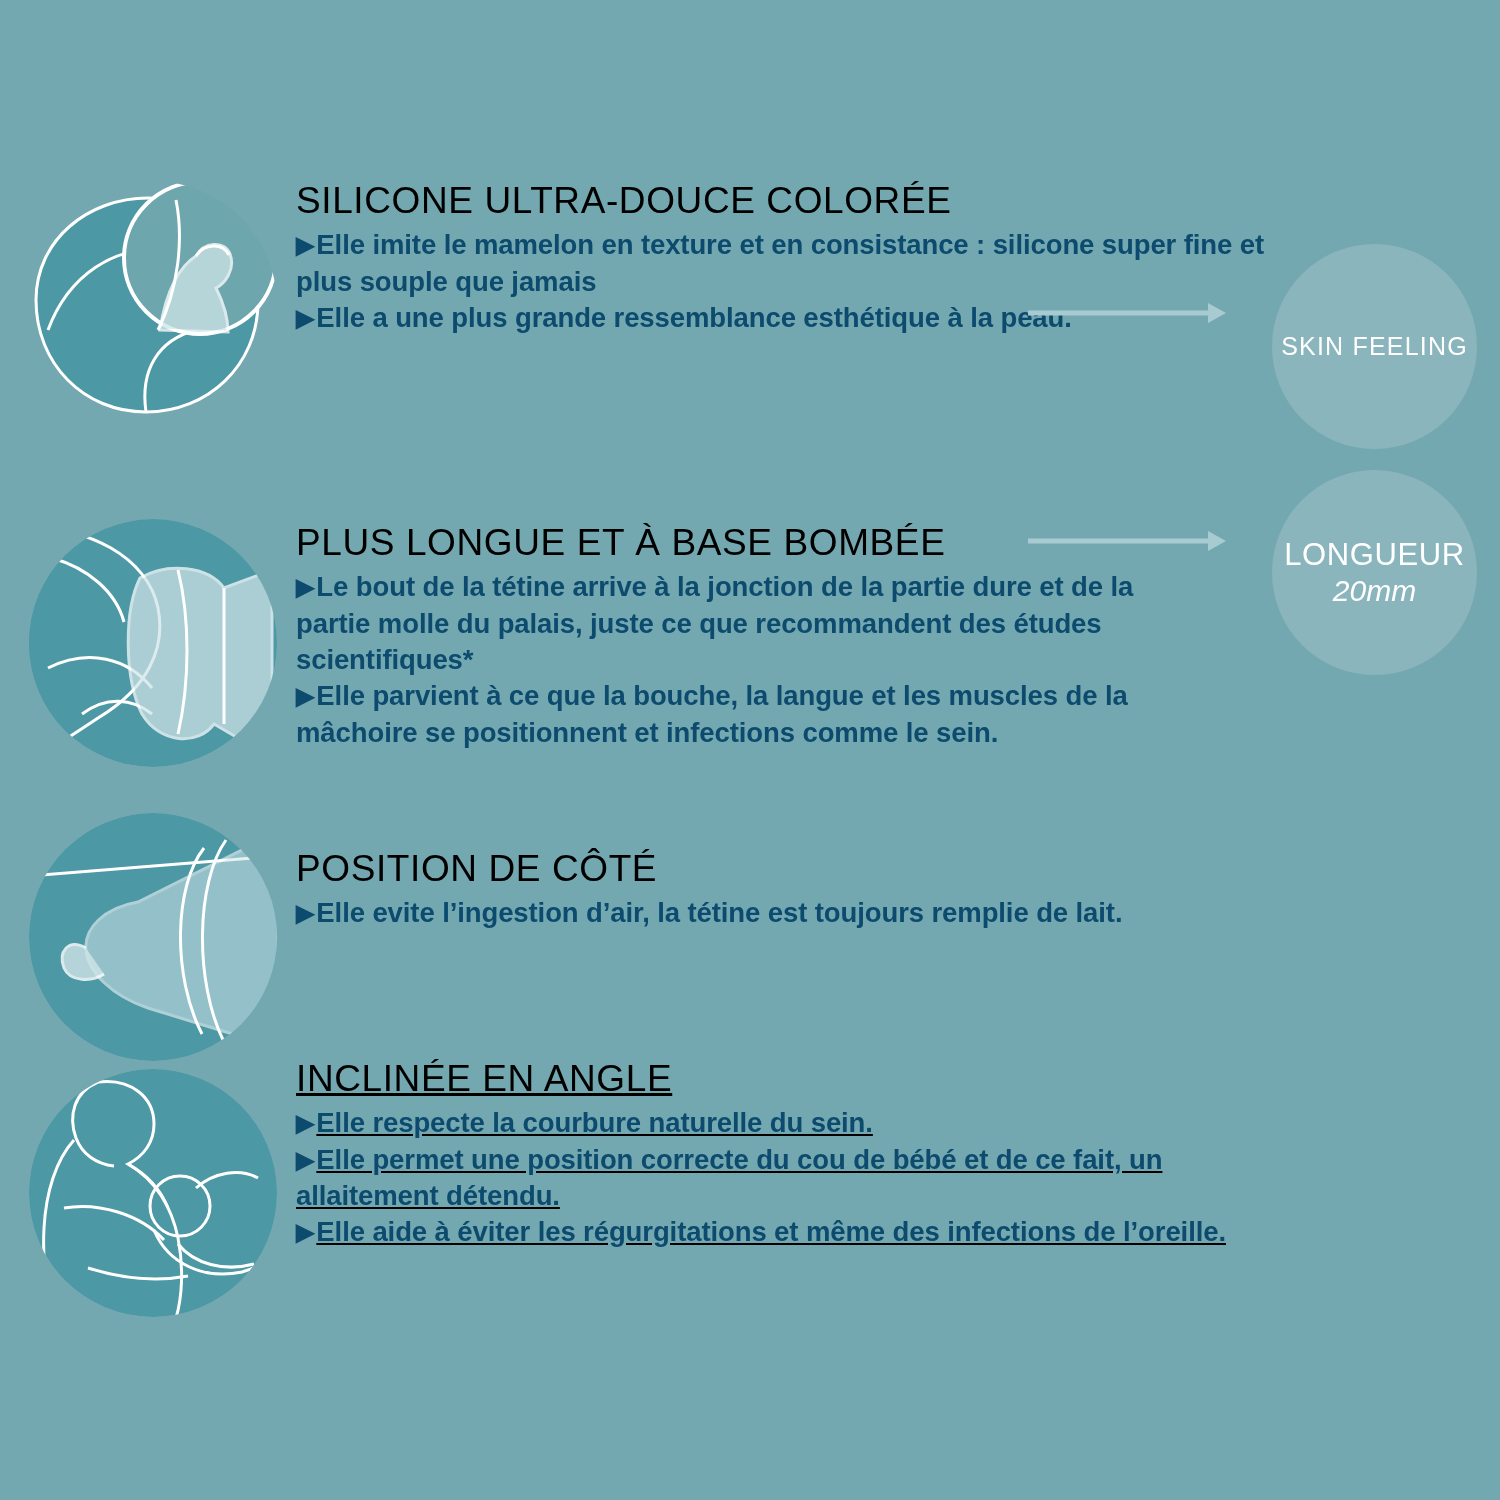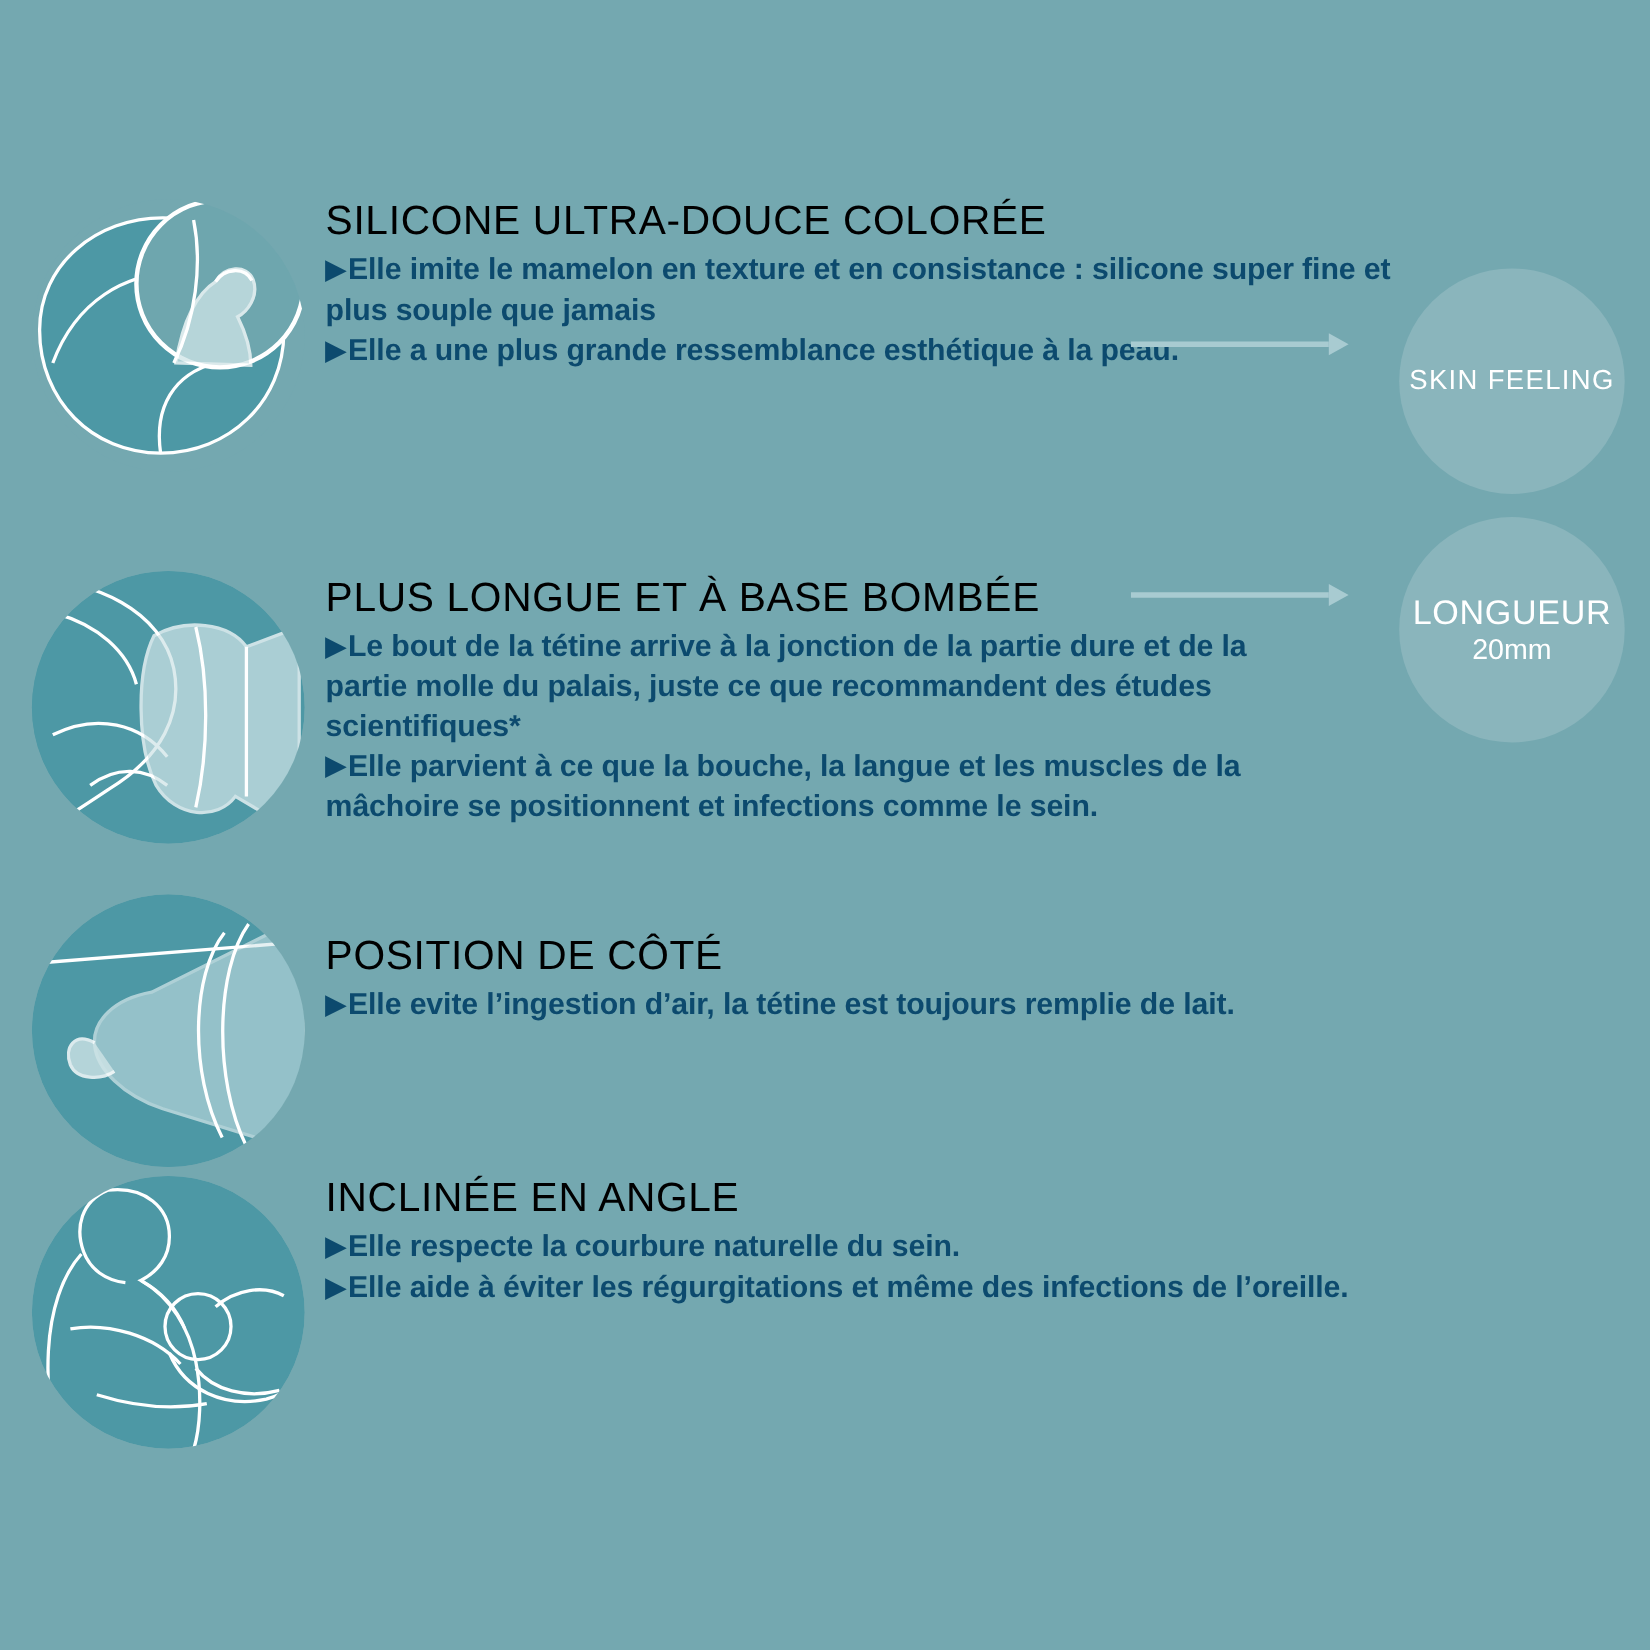--- a/index.html
+++ b/index.html
@@ -113,22 +113,23 @@
   }
   .badge-long {
     left: 1272px;
     top: 470px;
     width: 205px;
     height: 205px;
     font-size: 31px;
     letter-spacing: 0.6px;
   }
   .badge-sub {
-    font-size: 26px;
+    font-size: 30px;
     letter-spacing: 0;
+    font-style: italic;
   }
 </style>
 </head>
 <body>
 
 <div class="infographic">
 
   <div class="feature feature-1">
 
     <div class="illus">
@@ -278,27 +279,30 @@
           <path d="M126 162 C140 196 176 212 214 204 C236 198 246 186 248 172" fill="none" stroke="#ffffff" stroke-width="3"></path>
           <path d="M150 176 C166 196 196 204 226 196" fill="none" stroke="#ffffff" stroke-width="3"></path>
 
           <path d="M168 120 C186 104 212 100 230 110" fill="none" stroke="#ffffff" stroke-width="3"></path>
 
           <path d="M60 200 C92 210 128 214 160 208" fill="none" stroke="#ffffff" stroke-width="3"></path>
         </g>
       </svg>
     </div>
 
-    <div class="text-block" style="top:18px;">
+    <div class="text-block" style="top:8px;text-decoration:underline;">
       <div class="f-title">INCLINÉE EN ANGLE</div>
       <div class="f-lines">
         <div class="f-line w4">
           <span class="tri">▶</span><span>Elle respecte la courbure naturelle du sein.</span>
         </div>
         <div class="f-line w4">
+          <span class="tri">▶</span><span>Elle permet une position correcte du cou de bébé et de ce fait, un allaitement détendu.</span>
+        </div>
+        <div class="f-line w4">
           <span class="tri">▶</span><span>Elle aide à éviter les régurgitations et même des infections de l’oreille.</span>
         </div>
       </div>
     </div>
   </div>
 
   <div class="badge badge-skin">
     <span>SKIN FEELING</span>
   </div>
 

